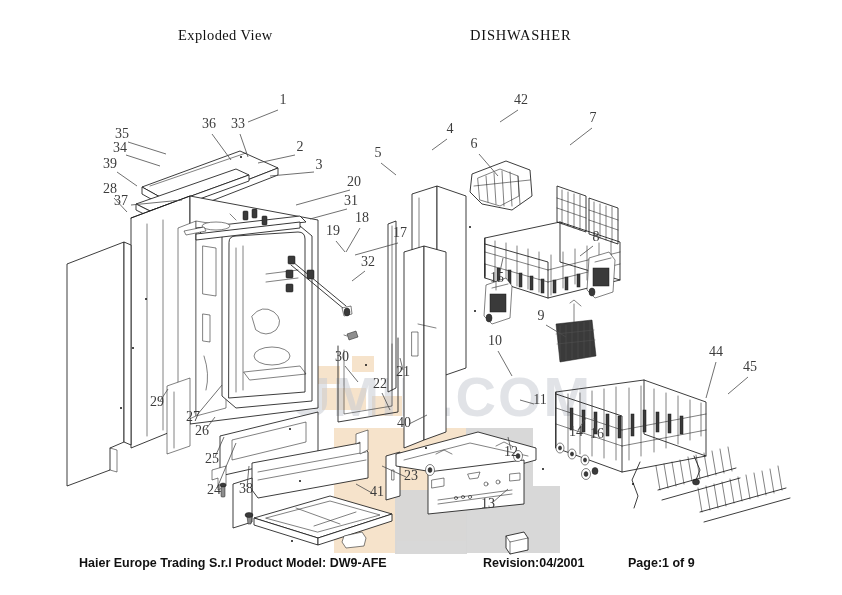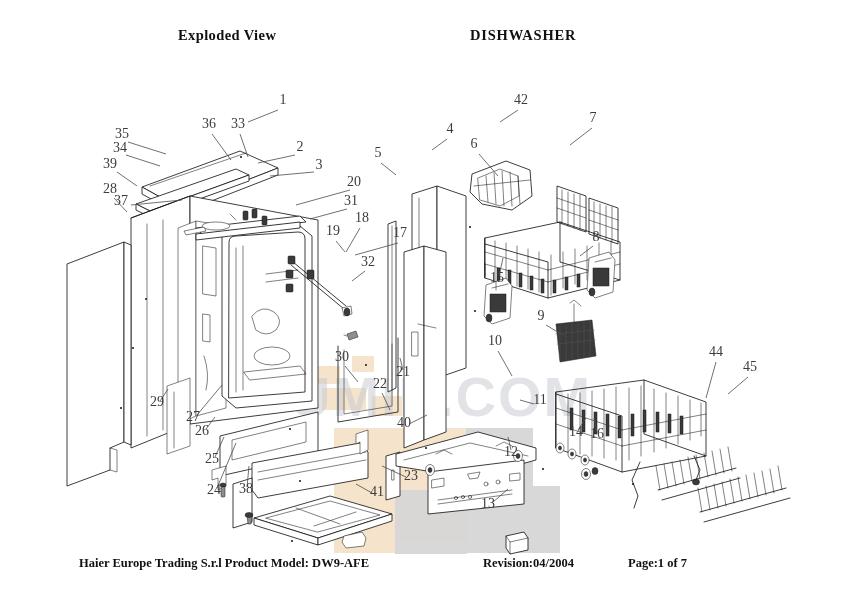--- a/index.html
+++ b/index.html
@@ -10,31 +10,31 @@
     overflow:hidden;
     position:relative;
   }
   #page{position:absolute;inset:0;width:842px;height:595px;background:#fff;}
 
   
   .header{position:absolute;top:0;left:0;width:842px;height:60px;}
   .hdr-title{
     position:absolute;top:27px;
     font-family:"Liberation Serif", serif;
-    font-weight:bold;font-size:14.5px;color:#111;
+    font-weight:normal;font-size:14.5px;color:#111;
     letter-spacing:.4px;white-space:nowrap;
   }
   #hdr-exploded{left:178px;}
   #hdr-product{left:430px;letter-spacing:.8px;margin-left:40px;}
 
   
   .footer{position:absolute;left:0;top:556px;width:842px;height:28px;}
   .ftr{
     position:absolute;top:0;
-    font-family:Liberation Serif, serif;
+    font-family:Liberation Sans, sans-serif;
     font-weight:bold;font-size:12.5px;color:#111;white-space:nowrap;
   }
   #ftr-company{left:79px;}
   #ftr-revision{left:483px;}
   #ftr-page{left:628px;}
 
   
   .canvas{position:absolute;left:0;top:56px;width:842px;height:500px;}
   .canvas svg{display:block;width:842px;height:500px;}
 
@@ -630,16 +630,16 @@
         <circle class="dot" cx="292" cy="485" r="1"></circle>
         <circle class="dot" cx="426" cy="392" r="1"></circle>
         <circle class="dot" cx="543" cy="413" r="1"></circle>
         <circle class="dot" cx="633" cy="428" r="1"></circle>
       </g>
     </svg>
   </div>
 
   <div class="footer">
     <div class="ftr" id="ftr-company">Haier Europe Trading S.r.l Product Model: DW9-AFE</div>
-    <div class="ftr" id="ftr-revision">Revision:04/2004</div>
-    <div class="ftr" id="ftr-page">Page:1 of 7</div>
+    <div class="ftr" id="ftr-revision">Revision:04/2001</div>
+    <div class="ftr" id="ftr-page">Page:1 of 9</div>
   </div>
 </div>
 
 </body></html>

